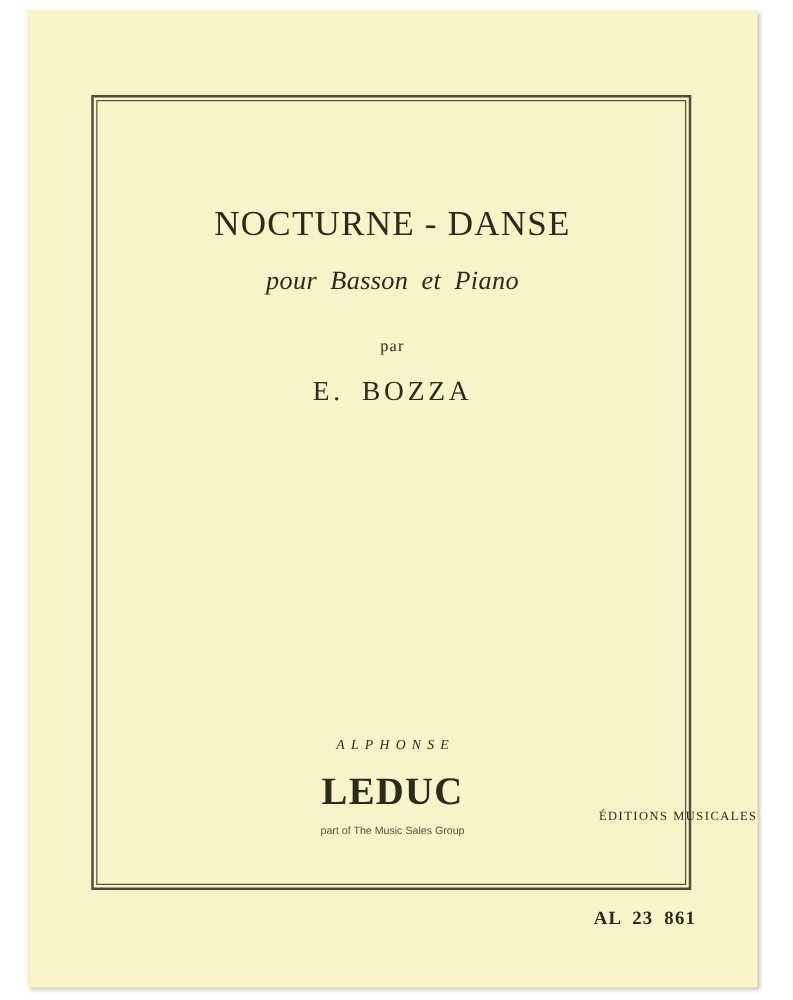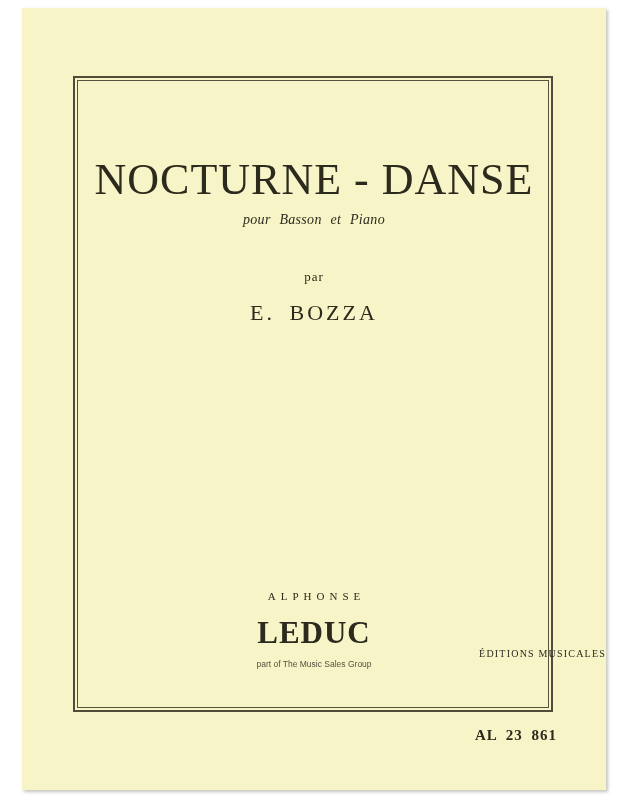--- a/index.html
+++ b/index.html
@@ -43,27 +43,27 @@
   .txt {
     position: absolute;
     left: 0;
     right: 0;
     text-align: center;
     color: #2c2a1d;
     white-space: nowrap;
   }
   .title {
     top: 152px;
-    font-size: 44px;
+    font-size: 28px;
     line-height: 40px;
     letter-spacing: 1px;
   }
   .subtitle {
     top: 204px;
-    font-size: 14px;
+    font-size: 21px;
     font-style: italic;
     word-spacing: 5px;
     letter-spacing: 0.3px;
   }
   .byline {
     top: 261px;
     font-size: 13px;
     letter-spacing: 1px;
   }
   .composer {
@@ -79,20 +79,21 @@
     top: 583px;
     text-align: center;
     color: #2c2a1d;
   }
   .pub-top {
     font-size: 11px;
     line-height: 11px;
     letter-spacing: 5px;
     text-indent: 5px;
     white-space: nowrap;
+    font-style: italic;
   }
   .pub-main {
     font-size: 31px;
     line-height: 28px;
     font-weight: bold;
     letter-spacing: 1px;
     margin-top: 17px;
     white-space: nowrap;
   }
   .pub-tag {

